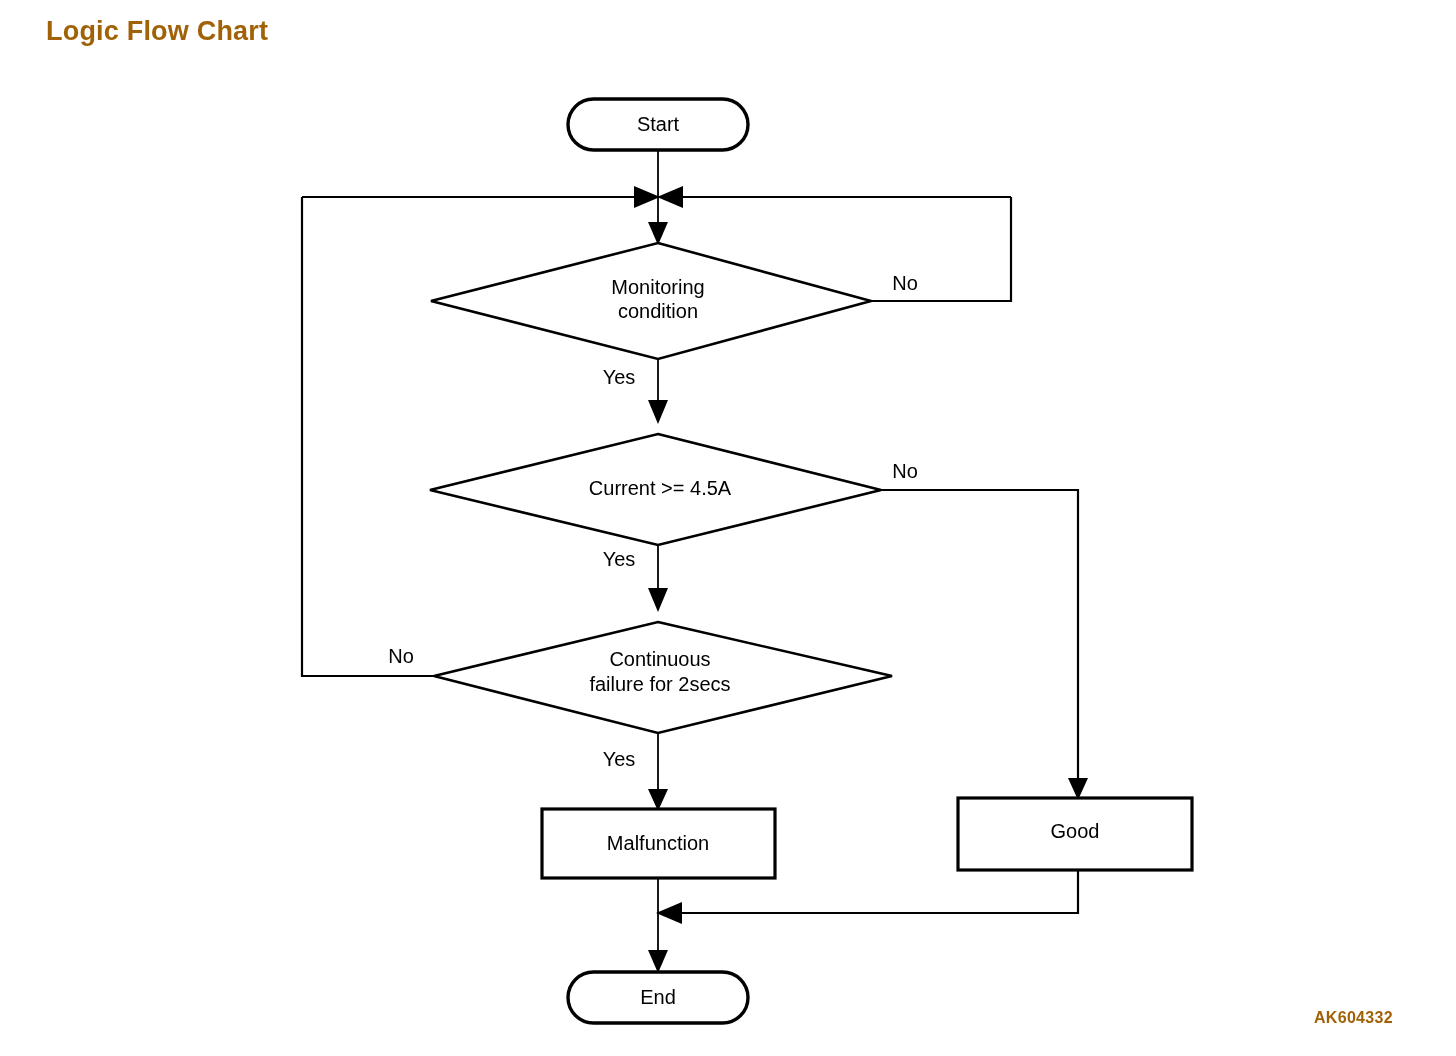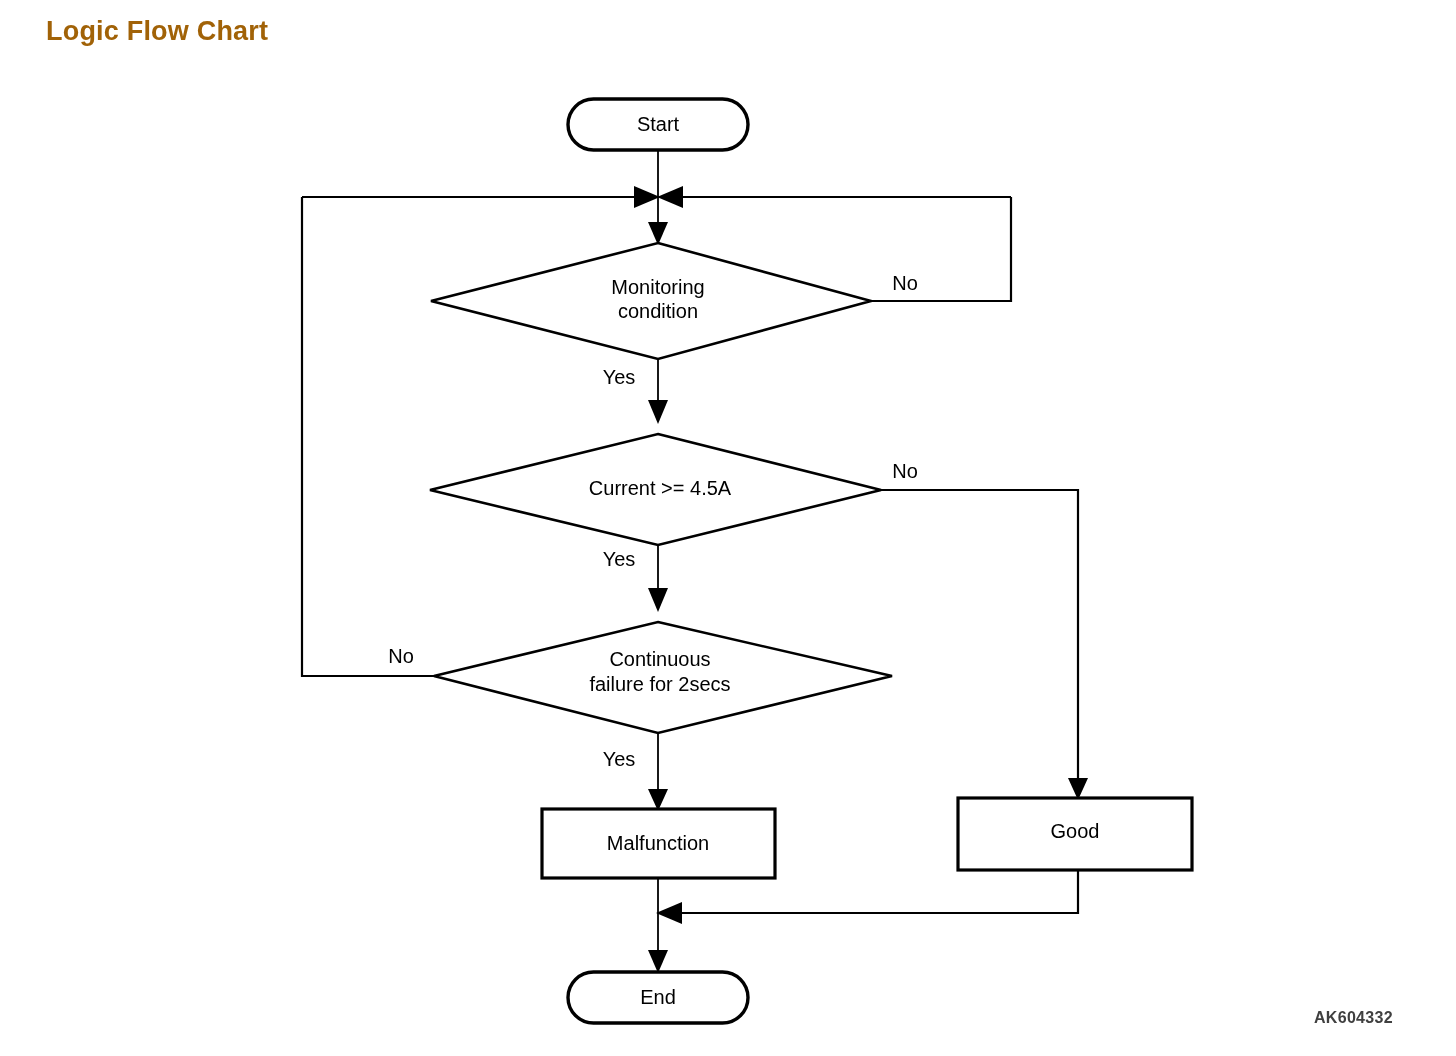--- a/index.html
+++ b/index.html
@@ -24,21 +24,21 @@
     letter-spacing: 0.2px;
     white-space: nowrap;
     margin-left: 24px;
   }
   #ref-code {
     position: absolute;
     left: 1314px;
     top: 1009px;
     font-size: 16px;
     font-weight: bold;
-    color: #404040;
+    color: #a16207;
     letter-spacing: 0.3px;
     white-space: nowrap;
   }
   #flow-svg {
     position: absolute;
     left: 0;
     top: 0;
     width: 1456px;
     height: 1056px;
   }

